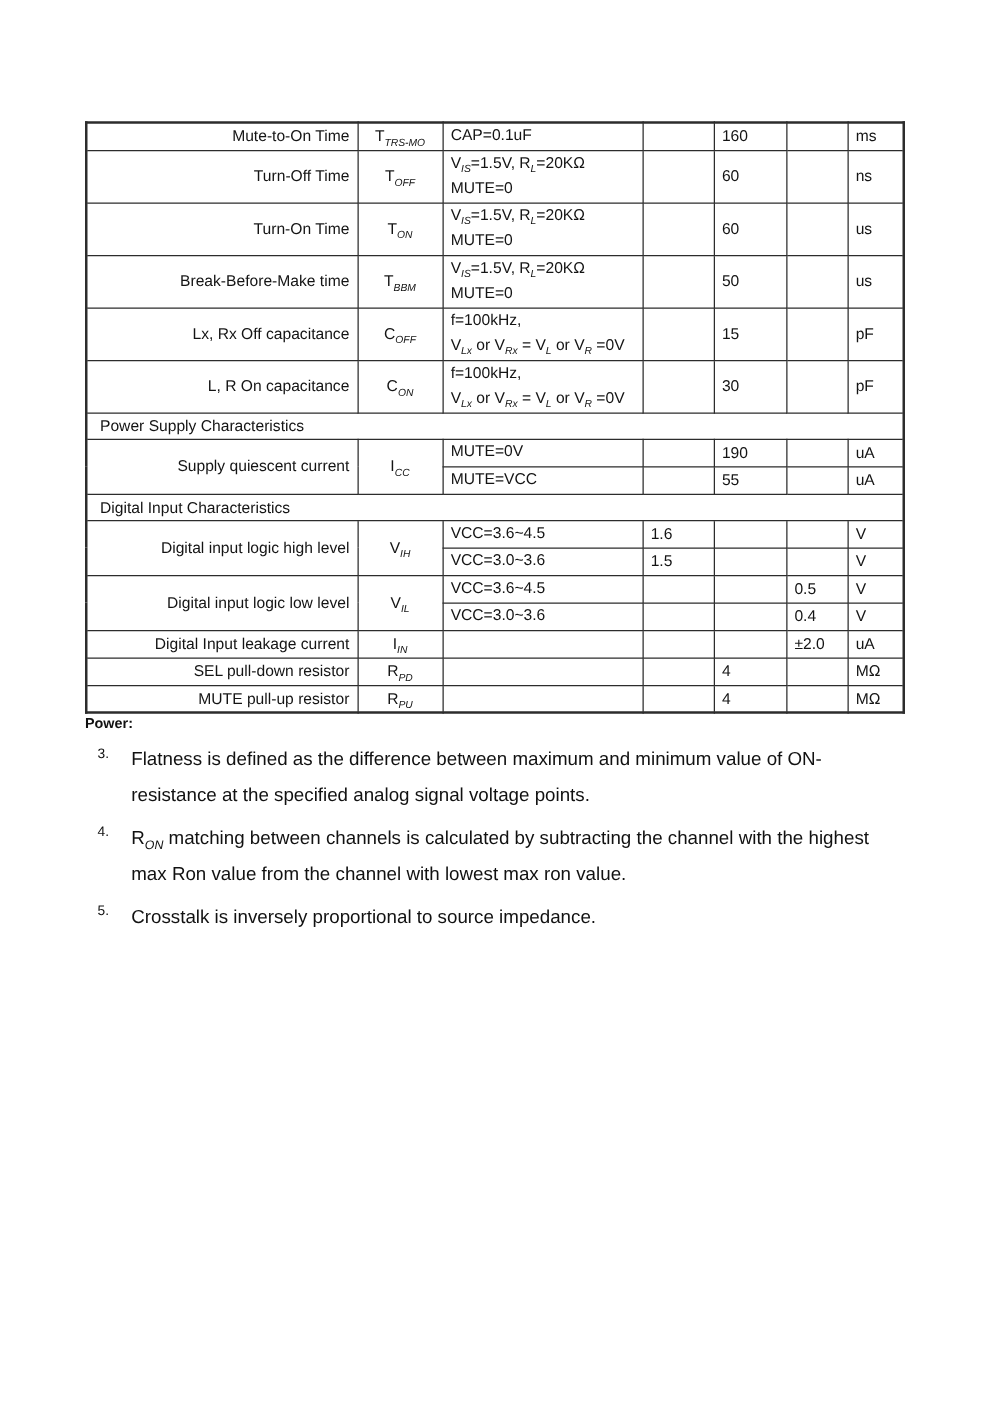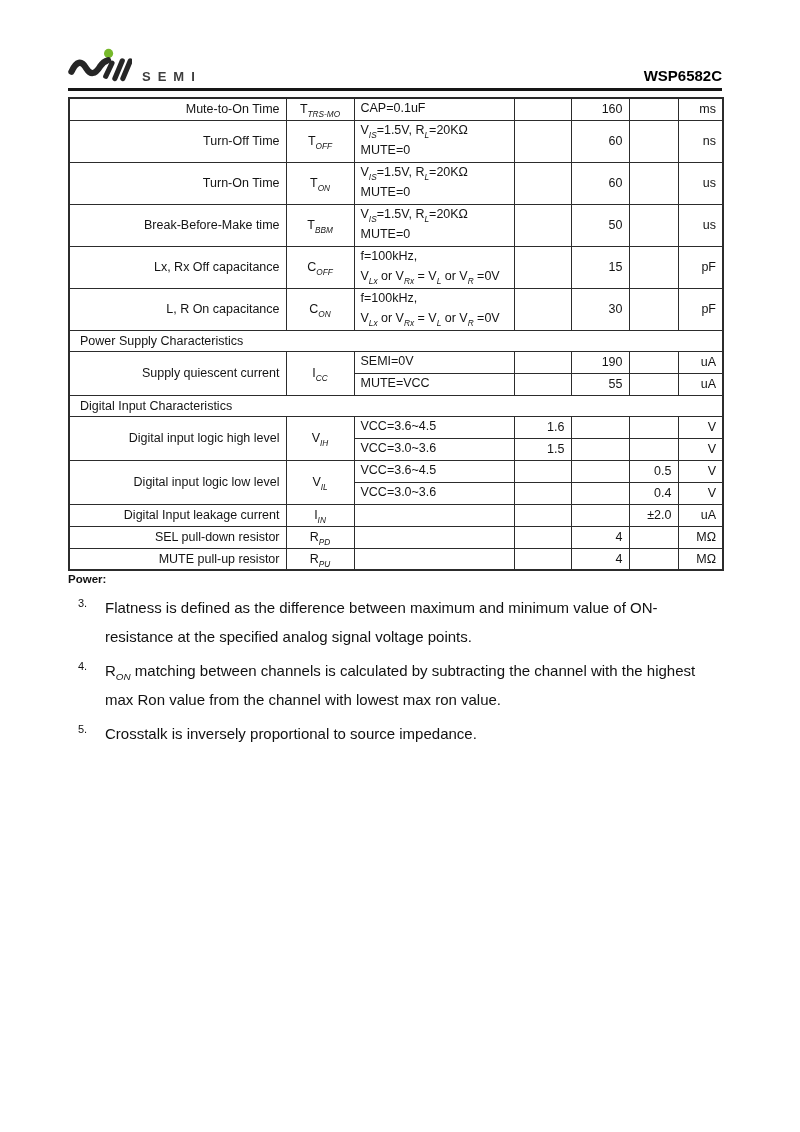--- a/index.html
+++ b/index.html
@@ -37,21 +37,21 @@
   }
   table.spec, table.spec td { border: 1.5px solid #2c2c2c; }
   table.spec td { border-width: 1px; padding: 0 6px; box-sizing: border-box; }
   table.spec { border-width: 2px; }
   tr.h1 { height: 22px; }
   tr.h2 { height: 42px; margin-left: 24px; }
   tr.hs { height: 21px; }
   td.c-param { text-align: right; padding-left: 10px; }
   td.c-sym   { text-align: center; }
   td.c-cond  { text-align: left; white-space: pre-line; line-height: 1.58; padding-top: 2px; padding-bottom: 2px; }
-  td.c-num, td.c-unit { text-align: right; }
+  td.c-num, td.c-unit { text-align: left; }
   tr.sec td { font-weight: normal; padding-left: 10px; font-size: 12.5px; }
   sub { font-size: 66%; line-height: 0; font-style: italic; }
 
   
   .notes { position: absolute; top: 573px; left: 68px; width: 654px; }
   .notes-title { font-weight: bold; font-size: 11.5px; margin-bottom: 9px; }
   .note-item { display: flex; align-items: flex-start; margin-bottom: 6px; }
   .note-num  { flex: none; width: 37px; padding-left: 10px; box-sizing: border-box; font-size: 11px; line-height: 1.75; }
   .note-text { flex: 1; font-size: 15px; line-height: 1.9; }
 
@@ -65,35 +65,20 @@
   }
   .ftr .f-left  { flex: 1; text-align: left; }
   .ftr .f-mid   { flex: 0 0 auto; text-align: center; }
   .ftr .f-right { flex: 1; text-align: right; }
 </style>
 </head>
 <body>
 
 <div class="page">
 
-  <div class="hdr">
-    <div class="brand">
-      <span>
-        <svg width="64" height="38" viewBox="0 0 112 64" aria-hidden="true">
-          <circle cx="71" cy="10" r="8" fill="#76b82a"></circle>
-          <path d="M6 42 Q19 14 32 36 Q43 54 56 33 Q62 24 70 22" fill="none" stroke="#262626" stroke-width="11" stroke-linecap="round"></path>
-          <path d="M66 50 L77 27" fill="none" stroke="#262626" stroke-width="9" stroke-linecap="round"></path>
-          <path d="M82 54 L95 23" fill="none" stroke="#262626" stroke-width="9" stroke-linecap="round"></path>
-          <path d="M96 54 L109 23" fill="none" stroke="#262626" stroke-width="9" stroke-linecap="round"></path>
-        </svg>
-      </span>
-      <span class="brand-text">SEMI</span>
-    </div>
-    <div class="part-number">WSP6582C</div>
-  </div>
 
   <table class="spec">
     <colgroup>
       <col style="width:217px">
         <col style="width:68px">
         <col style="width:160px">
       <col style="width:57px">
         <col style="width:58px">
         <col style="width:49px">
         <col style="width:45px">
@@ -159,21 +144,21 @@
         <td class="c-unit">pF</td>
       </tr>
 
       <tr class="hs sec">
         <td colspan="7">Power Supply Characteristics</td>
       </tr>
 
       <tr class="h1">
         <td class="c-param" rowspan="2">Supply quiescent current</td>
         <td class="c-sym" rowspan="2">I<sub>CC</sub></td>
-        <td class="c-cond">SEMI=0V</td>
+        <td class="c-cond">MUTE=0V</td>
         <td class="c-num"></td>
         <td class="c-num">190</td>
         <td class="c-num"></td>
         <td class="c-unit">uA</td>
       </tr>
       <tr class="h1">
         <td class="c-cond">MUTE=VCC</td>
         <td class="c-num"></td>
         <td class="c-num">55</td>
         <td class="c-num"></td>

